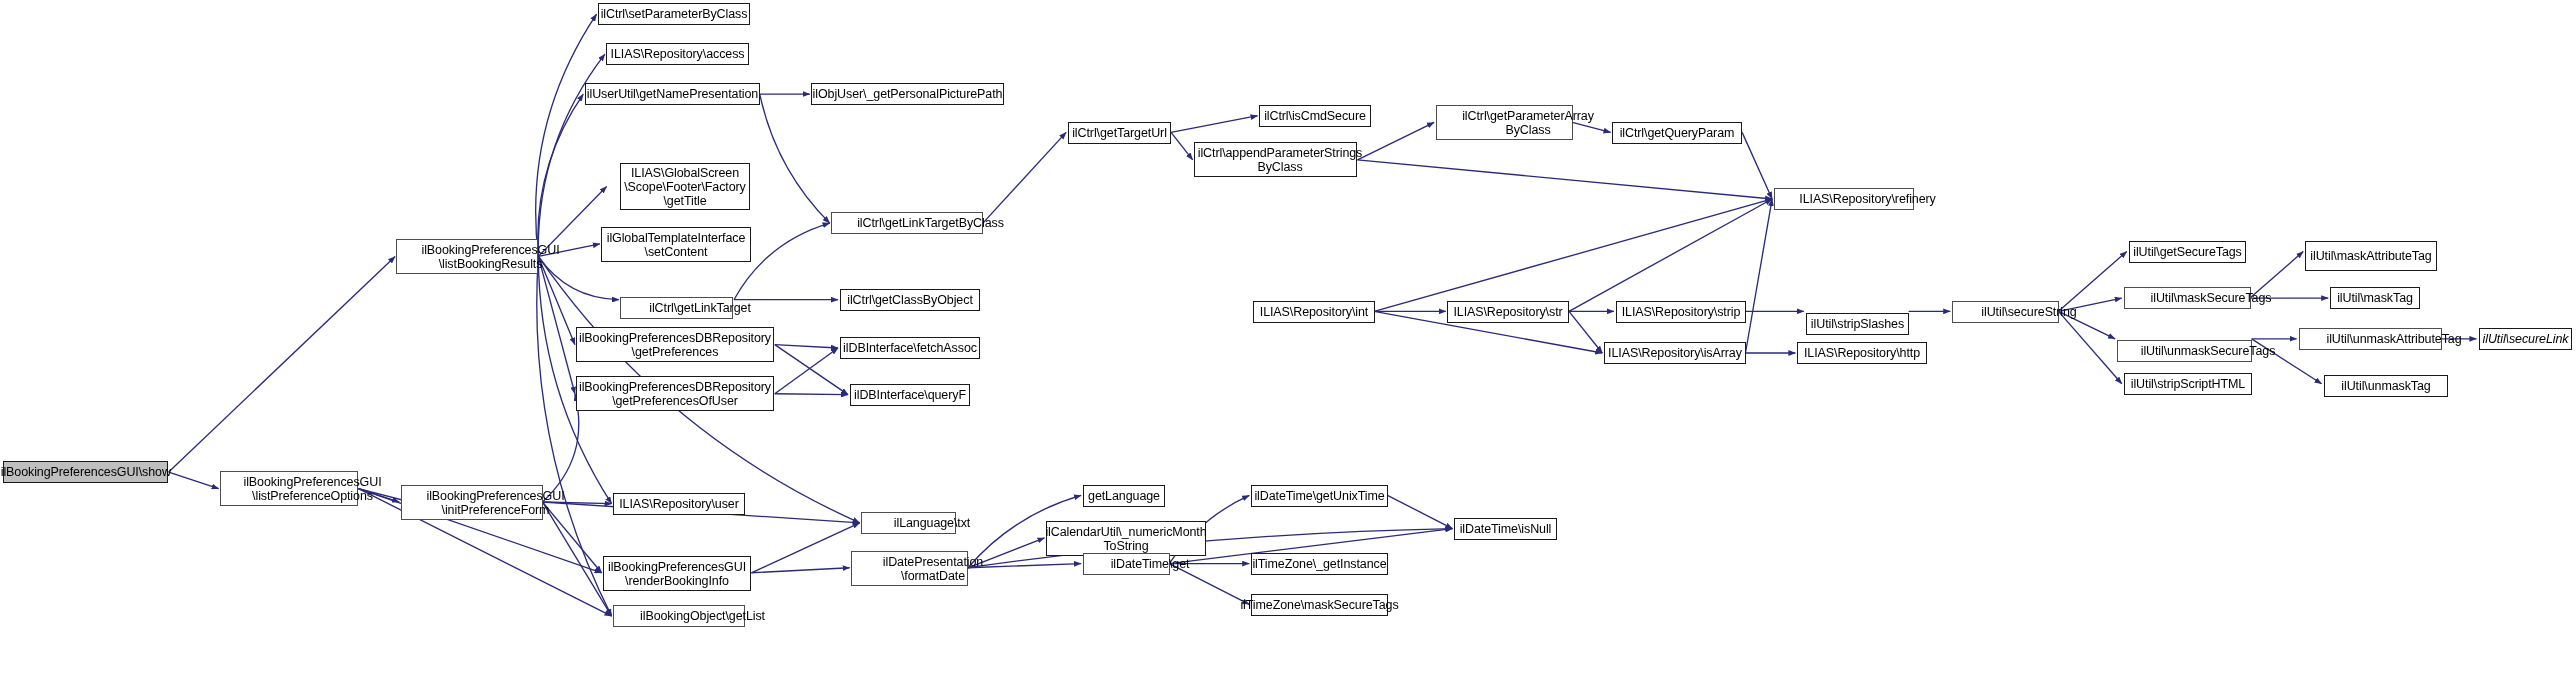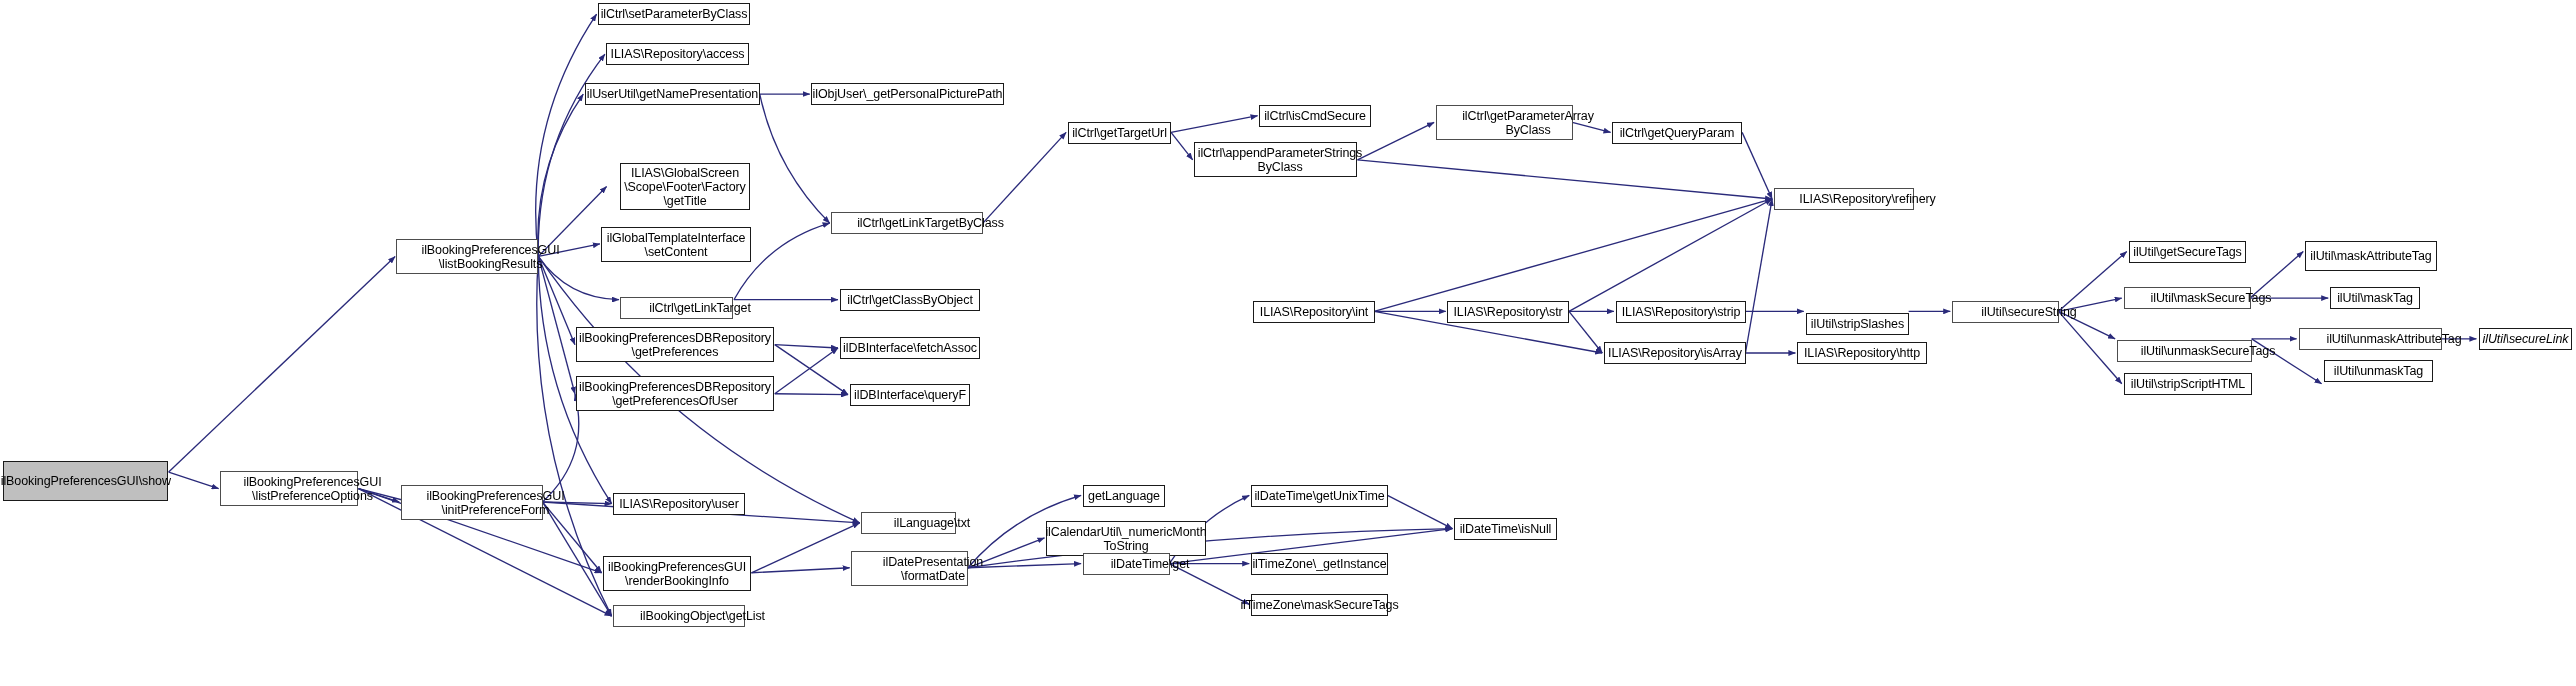--- a/index.html
+++ b/index.html
@@ -111,21 +111,21 @@
         <path d="M 2472 374 L 2540 407" marker-end="url(#arrow)"></path>
         <path d="M 2472 374 L 2548 461" marker-end="url(#arrow)"></path>
         <path d="M 2702 358 L 2766 302" marker-end="url(#arrow)"></path>
         <path d="M 2702 358 L 2796 358" marker-end="url(#arrow)"></path>
         <path d="M 2704 407 L 2758 407" marker-end="url(#arrow)"></path>
         <path d="M 2704 407 L 2788 461" marker-end="url(#arrow)"></path>
         <path d="M 2932 407 L 2974 407" marker-end="url(#arrow)"></path>
       </g>
   </svg>
   <div id="node-layer">
-      <div class="node root" style="left: 3.3px; top: 461px; width: 165px; height: 40px;">ilBookingPreferencesGUI\show</div>
+      <div class="node root" style="left: 3.3px; top: 461px; width: 165px; height: 22px;">ilBookingPreferencesGUI\show</div>
       <div class="node thick" style="left: 220px; top: 471px; width: 138px; height: 35px;">ilBookingPreferencesGUI
 \listPreferenceOptions</div>
       <div class="node" style="left: 411px; top: 491px; width: 118px; height: 21.7px;">ILIAS\Repository\lng</div>
       <div class="node thick" style="left: 401px; top: 485px; width: 142px; height: 35px;">ilBookingPreferencesGUI
 \initPreferenceForm</div>
       <div class="node thick" style="left: 396px; top: 239px; width: 142px; height: 35px;">ilBookingPreferencesGUI
 \listBookingResults</div>
       <div class="node" style="left: 598px; top: 3.3px; width: 152px; height: 21.7px;">ilCtrl\setParameterByClass</div>
       <div class="node" style="left: 606px; top: 43px; width: 143px; height: 21.7px;">ILIAS\Repository\access</div>
       <div class="node" style="left: 585px; top: 83px; width: 175px; height: 21.7px;">ilUserUtil\getNamePresentation</div>
@@ -174,17 +174,17 @@
       <div class="node" style="left: 1797px; top: 342px; width: 130px; height: 21.7px;">ILIAS\Repository\http</div>
       <div class="node" style="left: 1806px; top: 301px; width: 103px; height: 21.7px; margin-top: 12px;">ilUtil\stripSlashes</div>
       <div class="node thick" style="left: 1952px; top: 301px; width: 107px; height: 21.7px;">ilUtil\secureString</div>
       <div class="node" style="left: 2129px; top: 241px; width: 117px; height: 21.7px;">ilUtil\getSecureTags</div>
       <div class="node thick" style="left: 2124px; top: 287px; width: 127px; height: 21.7px;">ilUtil\maskSecureTags</div>
       <div class="node thick" style="left: 2117px; top: 340px; width: 135px; height: 21.7px;">ilUtil\unmaskSecureTags</div>
       <div class="node" style="left: 2124px; top: 373px; width: 128px; height: 21.7px;">ilUtil\stripScriptHTML</div>
       <div class="node" style="left: 2305px; top: 241px; width: 132px; height: 30px;">ilUtil\maskAttributeTag</div>
       <div class="node" style="left: 2330px; top: 287px; width: 90px; height: 21.7px;">ilUtil\maskTag</div>
       <div class="node thick" style="left: 2299px; top: 328px; width: 143px; height: 21.7px;">ilUtil\unmaskAttributeTag</div>
-      <div class="node" style="left: 2324px; top: 360px; width: 109px; height: 21.7px;">ilUtil\unmaskTag</div>
+      <div class="node" style="left: 2324px; top: 375px; width: 124px; height: 21.7px;">ilUtil\unmaskTag</div>
       <div class="node" style="left: 2479px; top: 328px; width: 93px; height: 21.7px; font-style: italic;">ilUtil\secureLink</div>
     </div>
 </div>
 
 
 </body></html>

